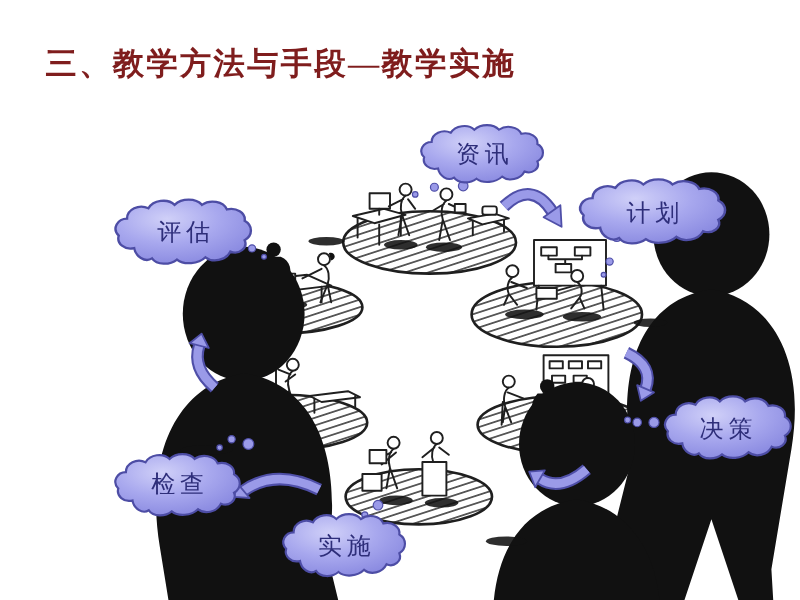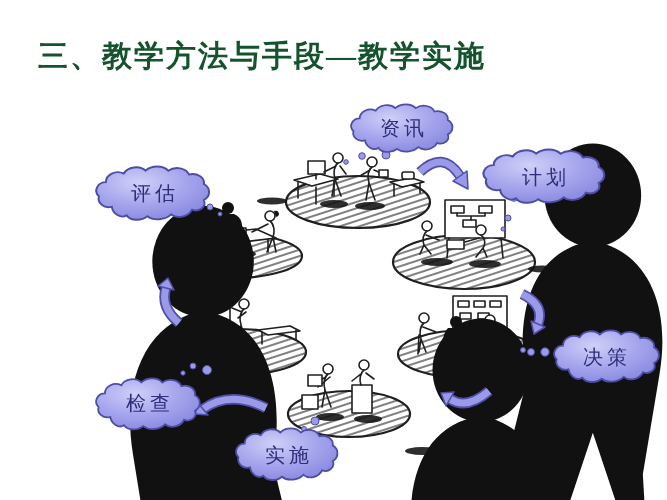--- a/index.html
+++ b/index.html
@@ -1,19 +1,19 @@
 <!DOCTYPE html>
 <html><head>
 <meta charset="utf-8">
 <style>
   html,body{margin:0;padding:0;background:#ffffff;}
   #slide{position:relative;width:667px;height:500px;background:#ffffff;overflow:hidden;
          font-family:"Liberation Sans", sans-serif;}
   #title{position:absolute;left:38px;top:36px;font-family:"Liberation Serif", serif;
-         font-weight:bold;font-size:30px;letter-spacing:2px;color:#14532d;white-space:nowrap;}
+         font-weight:bold;font-size:26px;letter-spacing:2px;color:#7f1d1d;white-space:nowrap;}
   #diagram{position:absolute;left:0;top:0;width:667px;height:500px;}
   .cloud{fill:url(#cloudGrad);stroke:#4d4da5;stroke-width:2;}
   .cloudLabel{font-family:"Liberation Sans", sans-serif;font-size:20px;letter-spacing:4px;
               fill:#2e2e7a;text-anchor:middle;}
   .platter{fill:url(#hatch);stroke:#1f1f1f;stroke-width:2.2;}
   .ink{stroke:#1f1f1f;fill:none;stroke-width:1.6;stroke-linecap:round;stroke-linejoin:round;}
   .inkfill{fill:#ffffff;stroke:#1f1f1f;stroke-width:1.6;stroke-linejoin:round;}
   .blk{fill:#111111;}
   .shadow{fill:#111111;opacity:0.88;}
   .dot{fill:#9a9ae8;stroke:#4f4fa8;stroke-width:1;}

